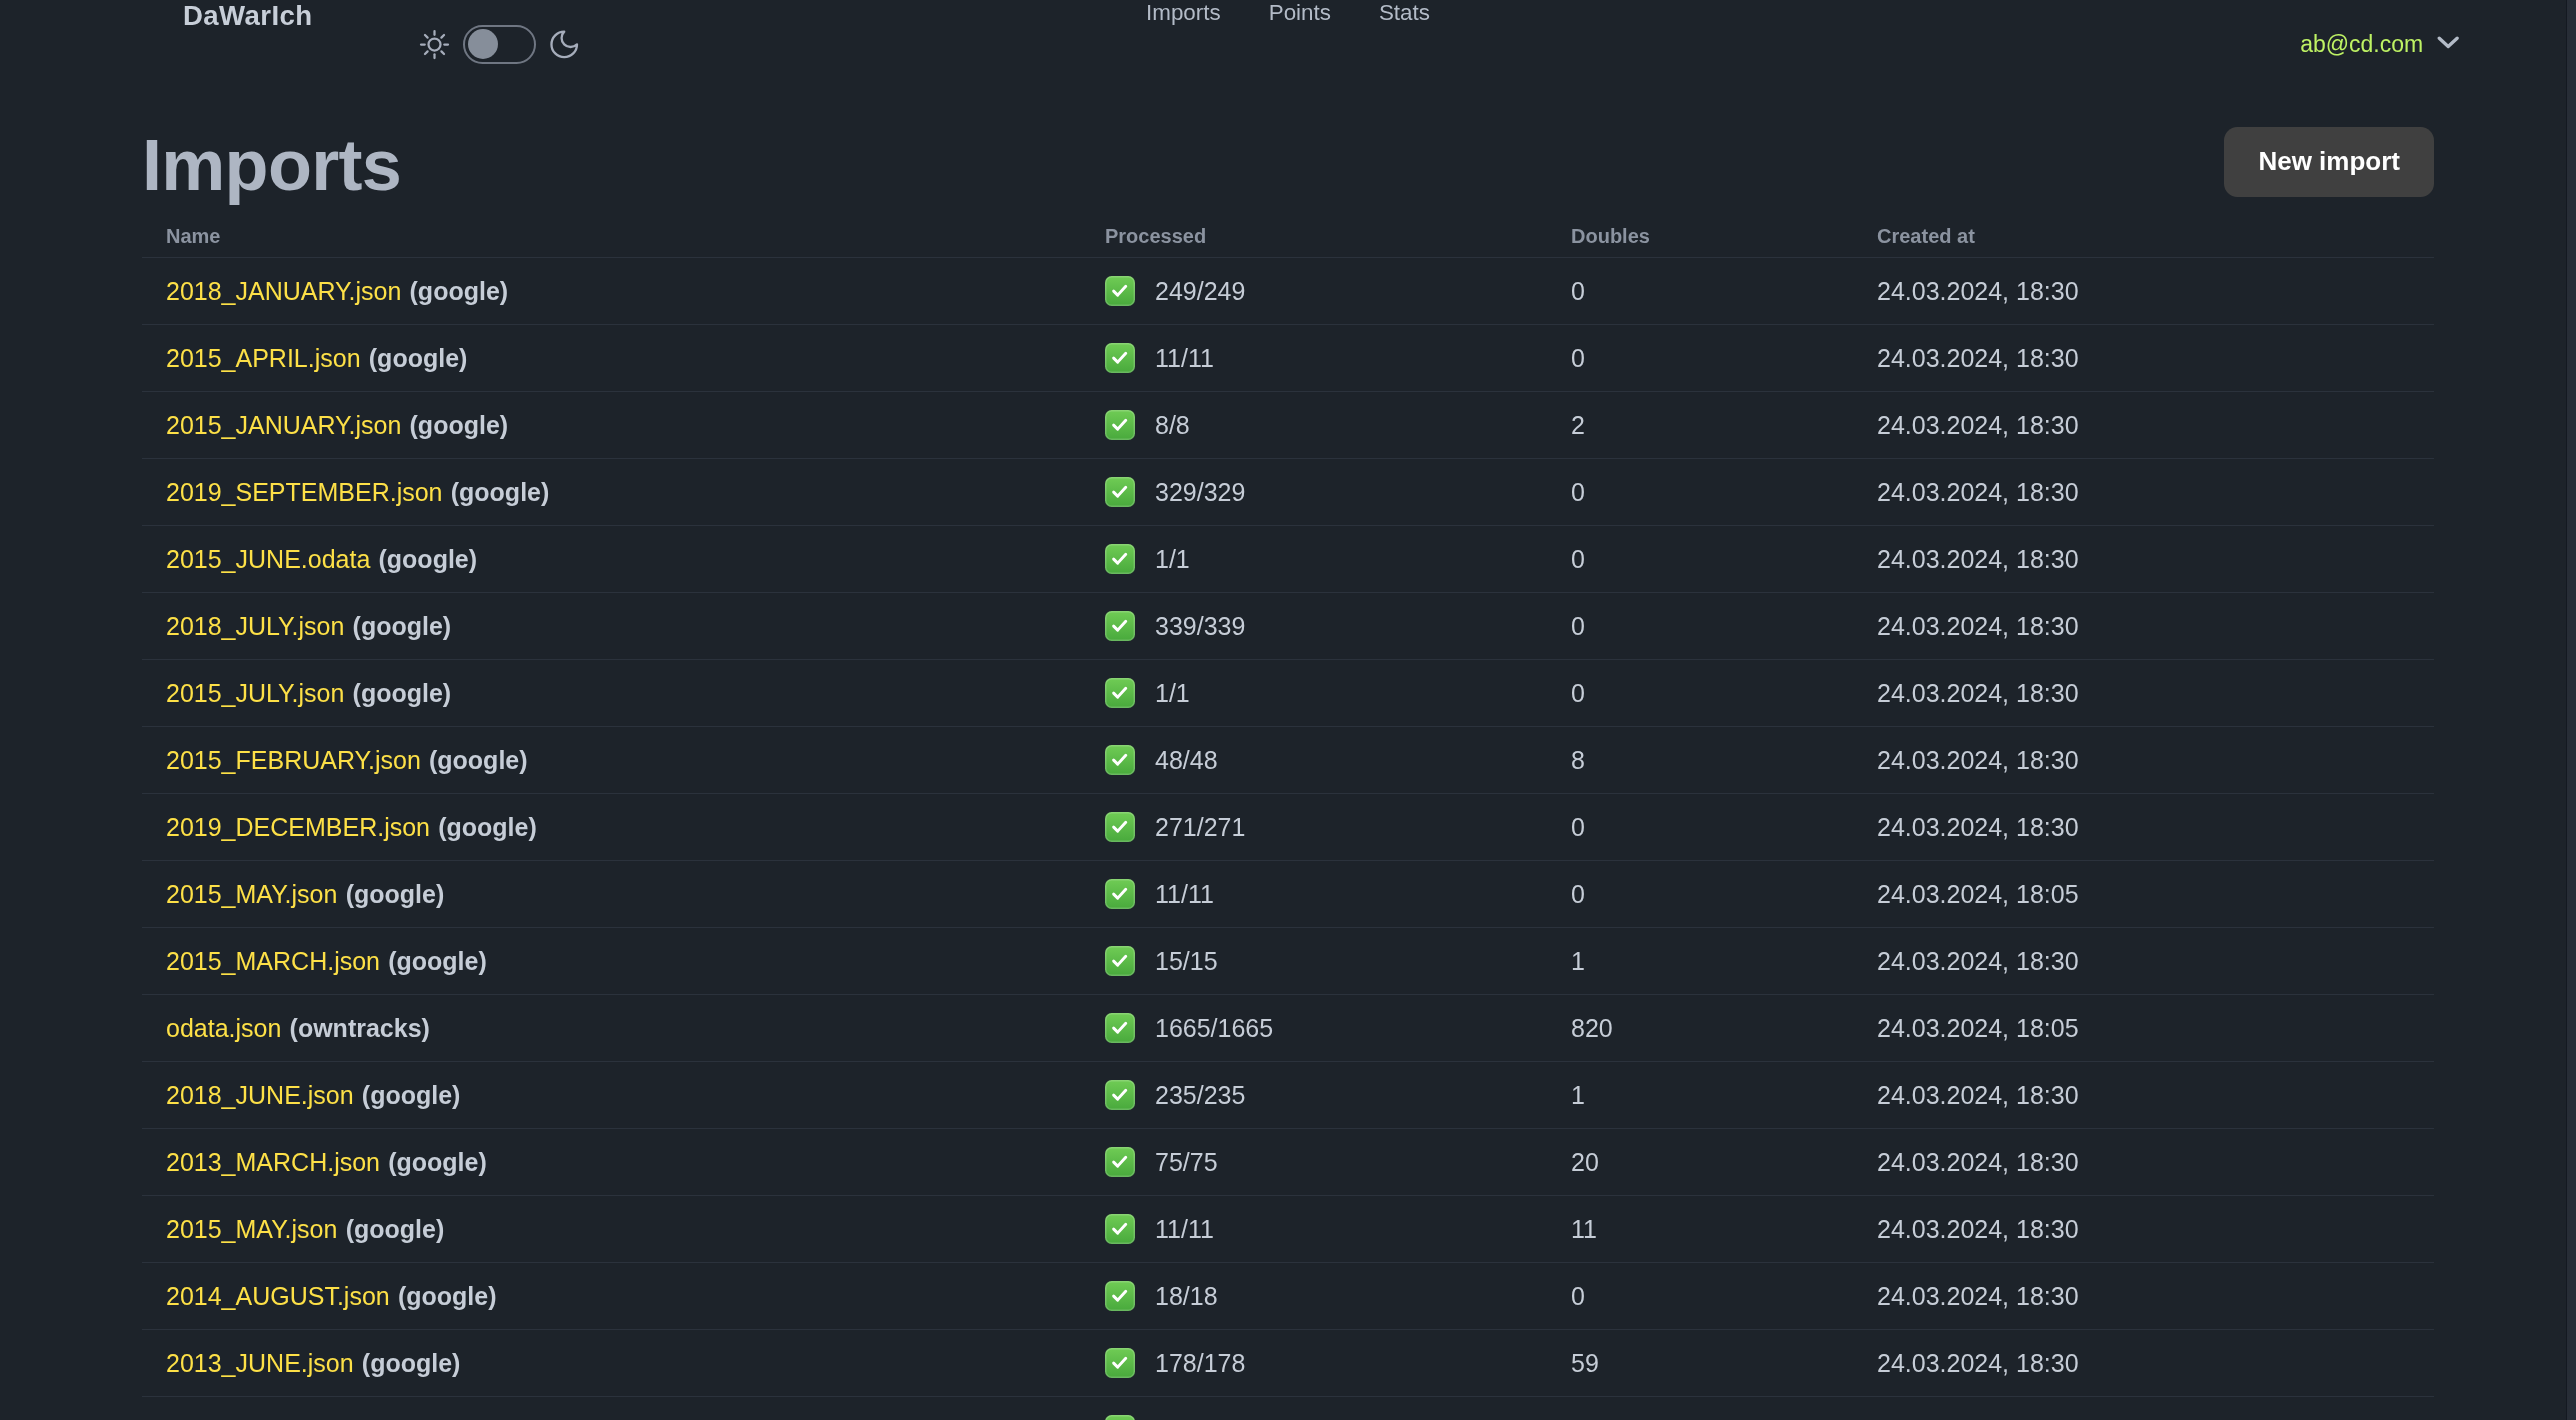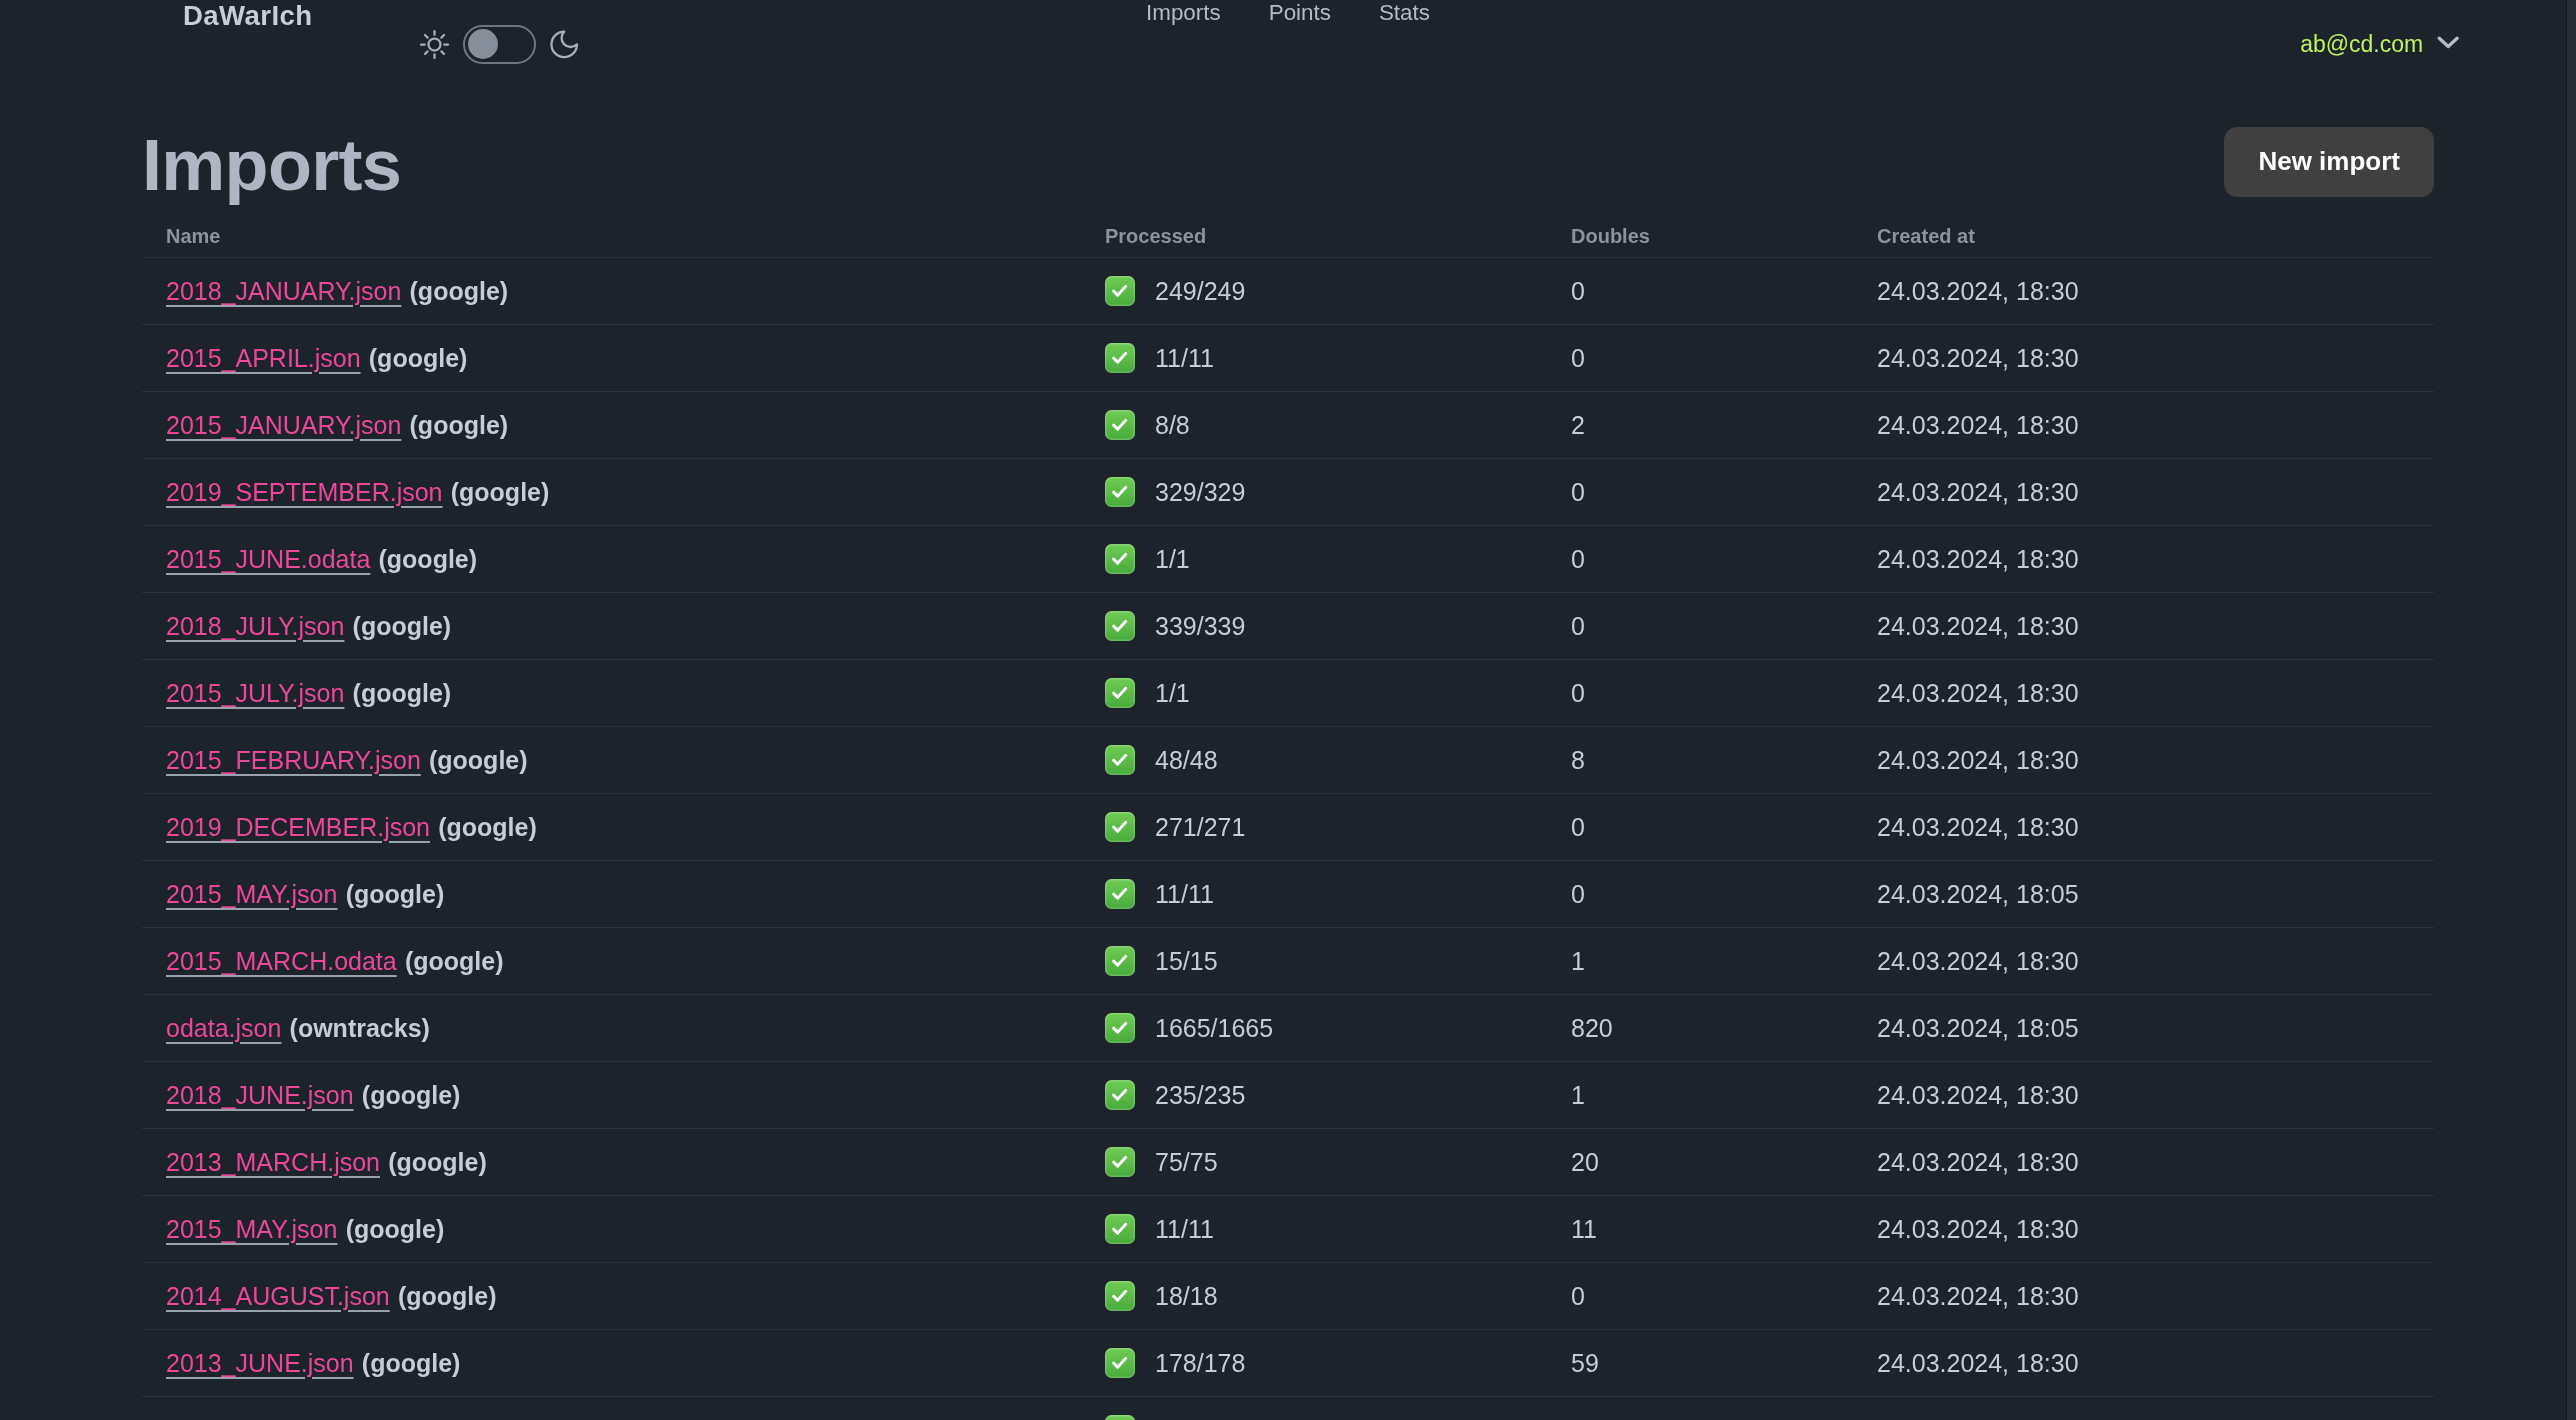--- a/index.html
+++ b/index.html
@@ -123,22 +123,21 @@
   table.imports td {
     height: 67px;
     font-size: 25px;
     color: #c6cdd7;
     vertical-align: middle;
     border-bottom: 0.7px solid #2b323c;
     white-space: nowrap;
   }
   .col-pad { padding-left: 24px; }
   a.file-link {
-    color: #ec4899;
-    text-decoration: underline;
+    color: #fde047;
     text-decoration-thickness: 1.5px;
     text-underline-offset: 5.2px;
     text-decoration-color: #99a1ae;
     cursor: pointer;
   }
   .src { margin-left: 8.2px; font-weight: bold; }
   .proc-cell {
     display: flex;
     align-items: center;
     gap: 20px;
@@ -409,21 +408,21 @@
         </span>
         <span class="proc-count">11/11</span>
       </div>
     </td>
     <td class="dbl">0</td>
     <td class="created">24.03.2024, 18:05</td>
   </tr>
 
   <tr>
     <td class="col-pad">
-      <a class="file-link">2015_MARCH.odata</a><span class="src">(google)</span>
+      <a class="file-link">2015_MARCH.json</a><span class="src">(google)</span>
     </td>
     <td>
       <div class="proc-cell">
         <span class="check">
           <svg width="19.4" height="19.4" viewBox="0 0 24 24" fill="none" stroke="#ffffff" stroke-width="3.6" stroke-linecap="round" stroke-linejoin="round">
             <path d="M4.5 12.5 L9.5 17.5 L19.5 6.5"></path>
           </svg>
         </span>
         <span class="proc-count">15/15</span>
       </div>

